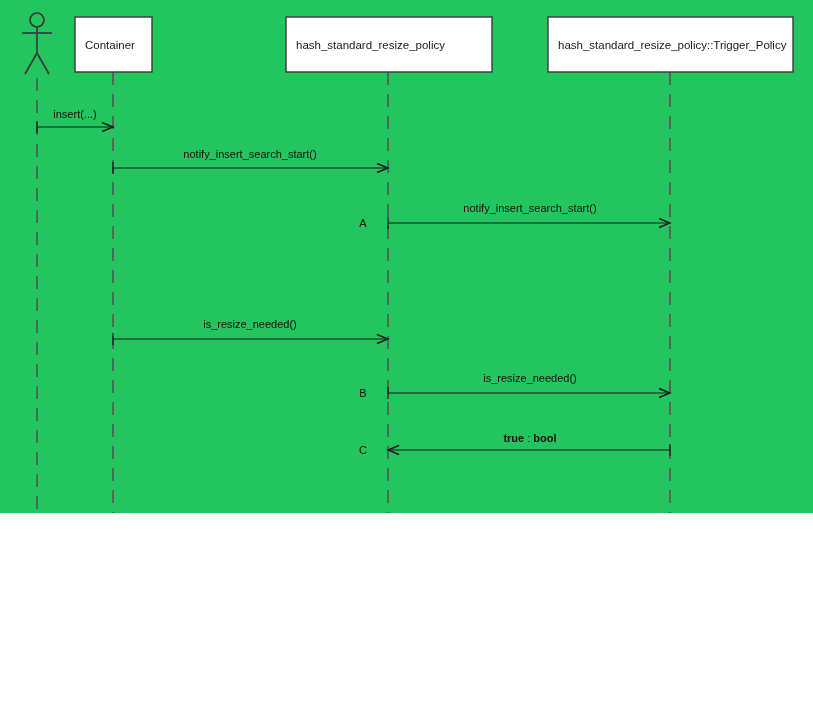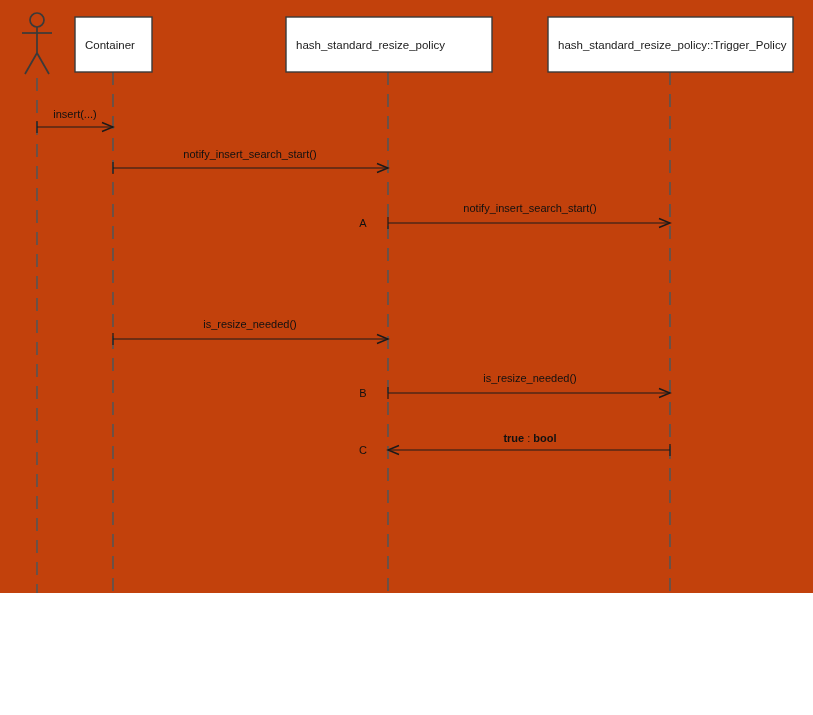--- a/index.html
+++ b/index.html
@@ -7,22 +7,22 @@
     padding: 0;
     background: #ffffff;
   }
   body {
     font-family: "Liberation Sans", sans-serif;
     color: #000000;
   }
   #diagram-root {
     position: relative;
     width: 813px;
-    height: 593px;
-    background: #c2410c;
+    height: 513px;
+    background: #22c55e;
     overflow: hidden;
   }
   #diagram-svg {
     position: absolute;
     left: 0;
     top: 0;
     display: block;
   }
   .lifeline-dash {
     stroke: #555555;

